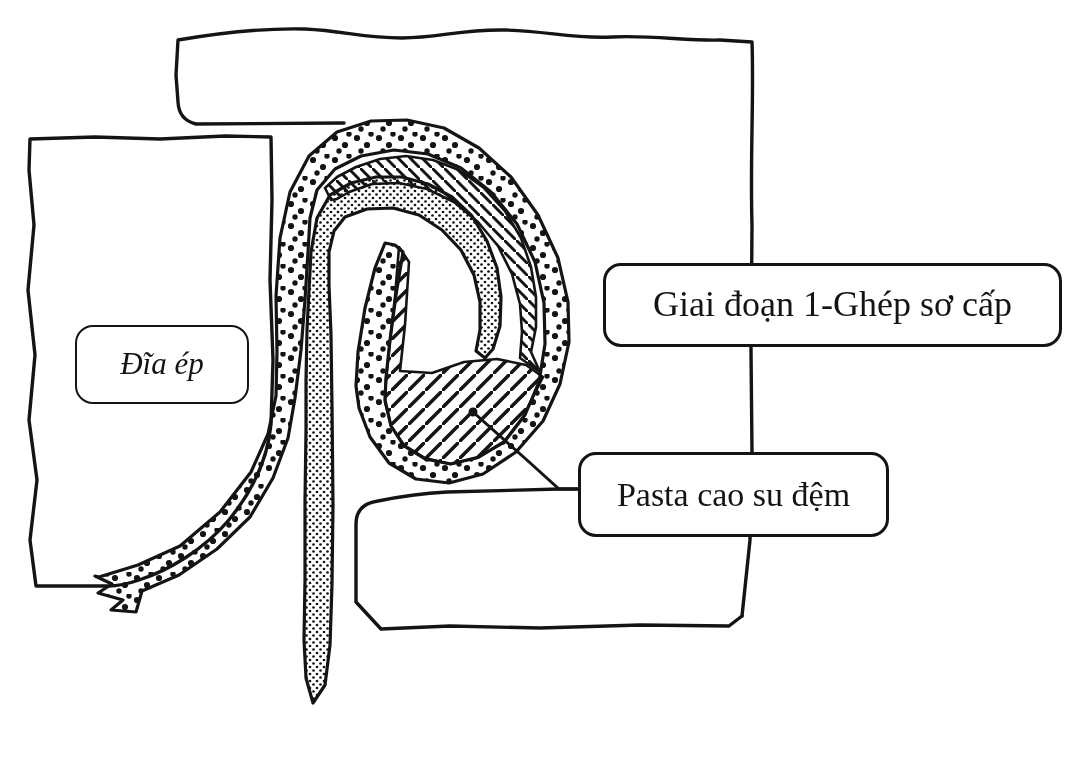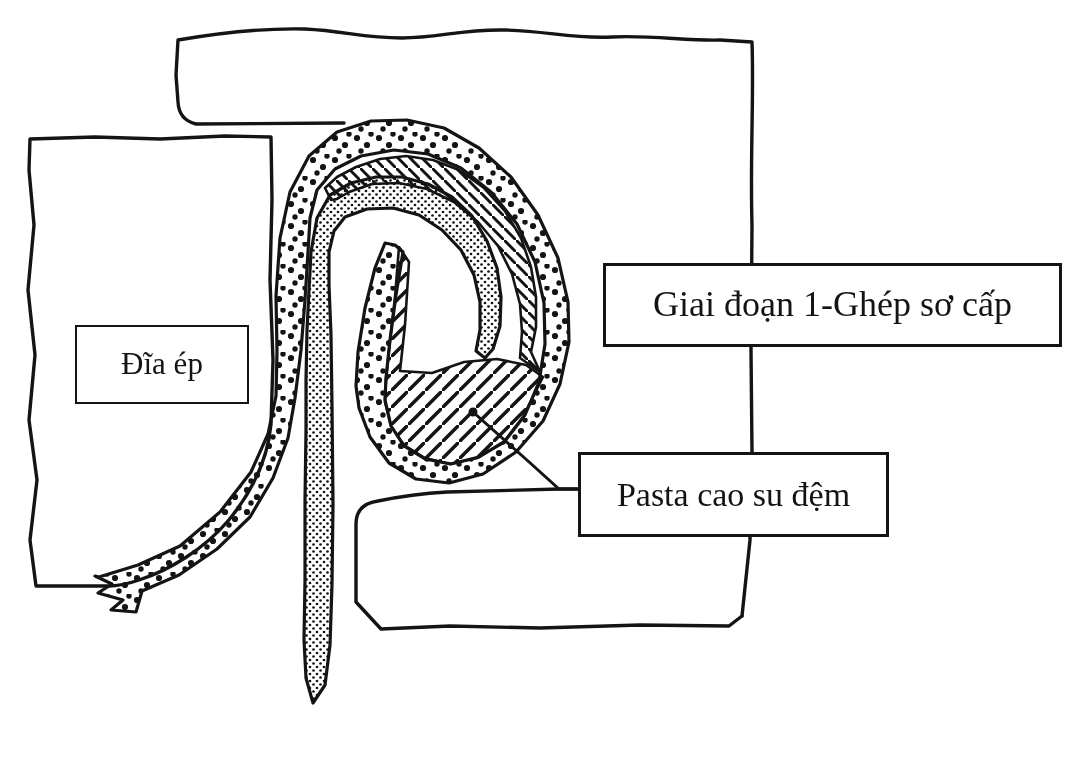--- a/index.html
+++ b/index.html
@@ -9,23 +9,24 @@
     background:var(--paper); overflow:hidden; margin:0 auto;
     font-family:"Liberation Serif","DejaVu Serif",serif;
   }
   .canvas svg { position:absolute; left:0; top:0; color:var(--ink); }
   .label-box {
     position:absolute; box-sizing:border-box;
     background:var(--paper);
     display:flex; align-items:center; justify-content:center;
     color:var(--ink); text-align:center; line-height:1.05;
     white-space:nowrap;
+    border-radius:18px;
   }
   .label-box span { display:block; }
-  .box-chuck   { left:75px;  top:325px; width:174px; height:79px; border:2.5px solid var(--ink); font-size:31px; }
+  .box-chuck   { left:75px;  top:325px; width:174px; height:79px; border:2.5px solid var(--ink); font-size:31px;font-style:italic; }
   .box-stage   { left:603px; top:263px; width:459px; height:84px; border:3px solid var(--ink);   font-size:36px; }
   .box-sealant { left:578px; top:452px; width:311px; height:85px; border:3px solid var(--ink);   font-size:34px;text-align:right; }
 </style>
 </head>
 <body>
 
 <div class="canvas">
 
   <svg width="1080" height="757" viewBox="0 0 1080 757">
     <defs>

